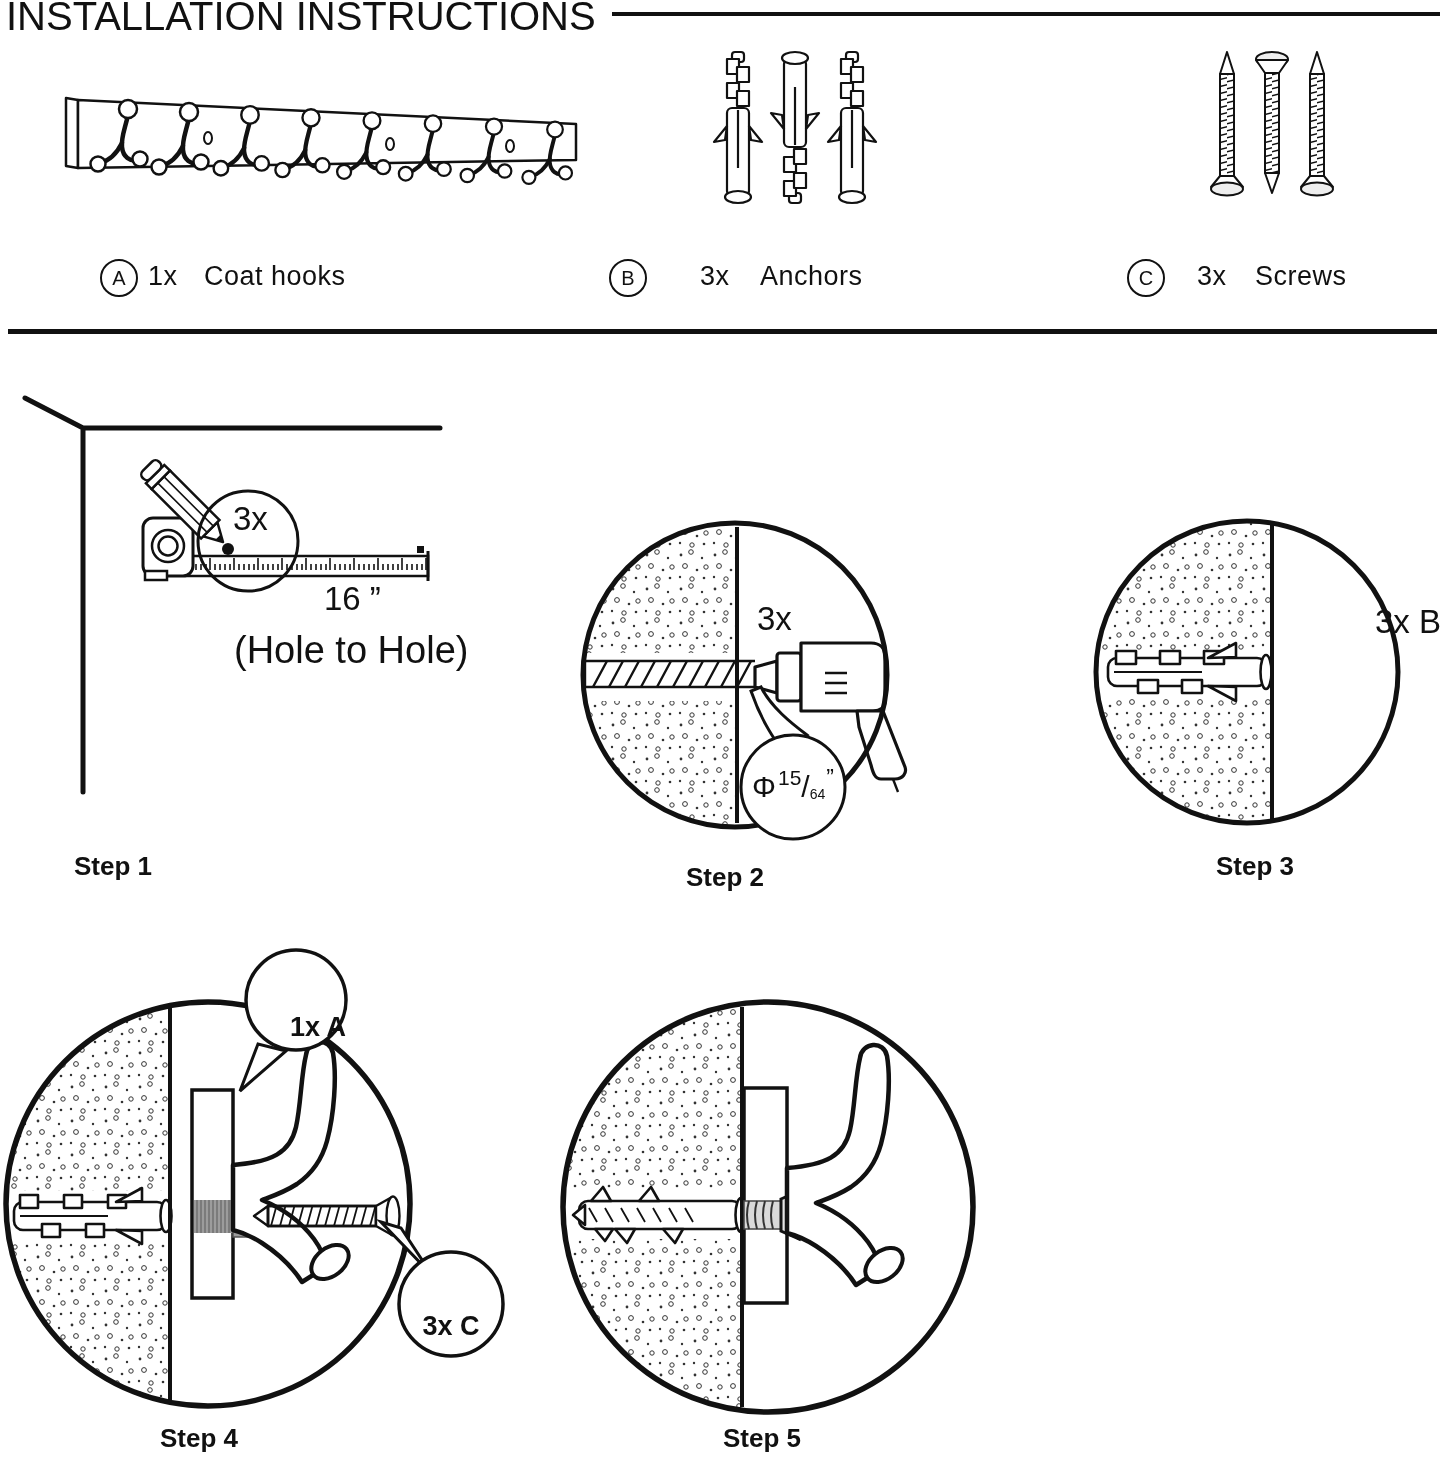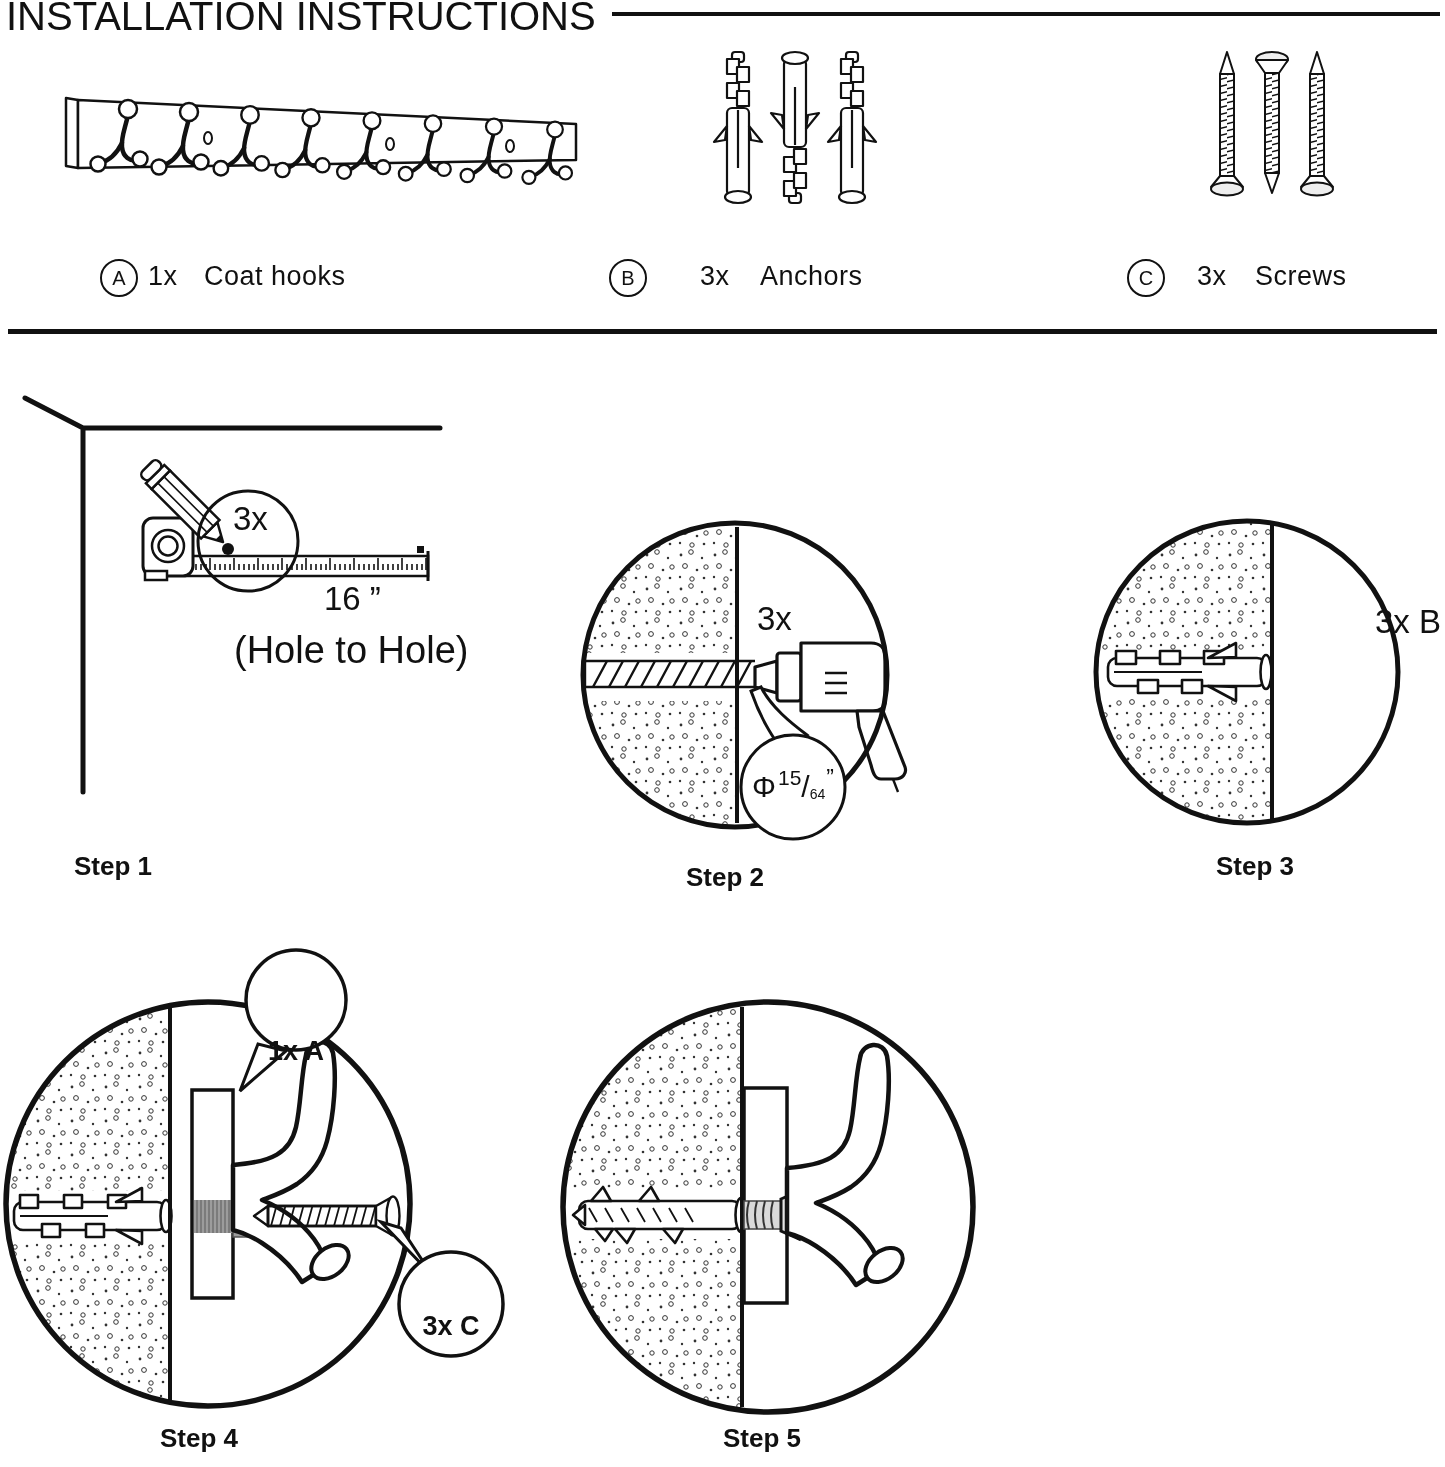--- a/index.html
+++ b/index.html
@@ -297,21 +297,21 @@
       <rect x="268" y="261" width="108" height="20" fill="none"></rect>
       <polygon points="376,261 392,252 392,290 376,281" fill="#fff"></polygon>
       <ellipse cx="393" cy="271" rx="6.5" ry="19.5" fill="#fff"></ellipse>
     </g>
     <circle cx="208" cy="259" r="202" fill="none" stroke="#111" stroke-width="5.5"></circle>
     <polygon points="258,99 240,146 286,106" fill="#fff" stroke="#111" stroke-width="3"></polygon>
     <circle cx="296" cy="55" r="50" fill="#fff" stroke="#111" stroke-width="3.5"></circle>
     <polygon points="381,277 401,283 432,330" fill="#fff" stroke="#111" stroke-width="3"></polygon>
     <circle cx="451" cy="359" r="52" fill="#fff" stroke="#111" stroke-width="3.5"></circle>
   </svg>
-  <div class="callout-label" style="left:246px;top:1036px;">1x A</div>
+  <div class="callout-label" style="left:246px;top:1012px;text-align:right;">1x A</div>
   <div class="callout-label" style="left:401px;top:1288px;margin-top:23px;">3x C</div>
   <div class="txt steplabel" style="left:160px;top:1423px;">Step 4</div>
 
   <svg style="left:555px;top:995px;" width="430" height="430" viewBox="0 0 430 430">
     <defs>
       <pattern id="spk5" width="34" height="34" patternUnits="userSpaceOnUse">
         <circle cx="4" cy="6" r="1.4" fill="#333"></circle>
           <circle cx="14" cy="3" r="2.3" fill="none" stroke="#333"></circle>
         <circle cx="25" cy="9" r="1.2" fill="#333"></circle>
           <circle cx="8" cy="17" r="2.4" fill="none" stroke="#333"></circle>

